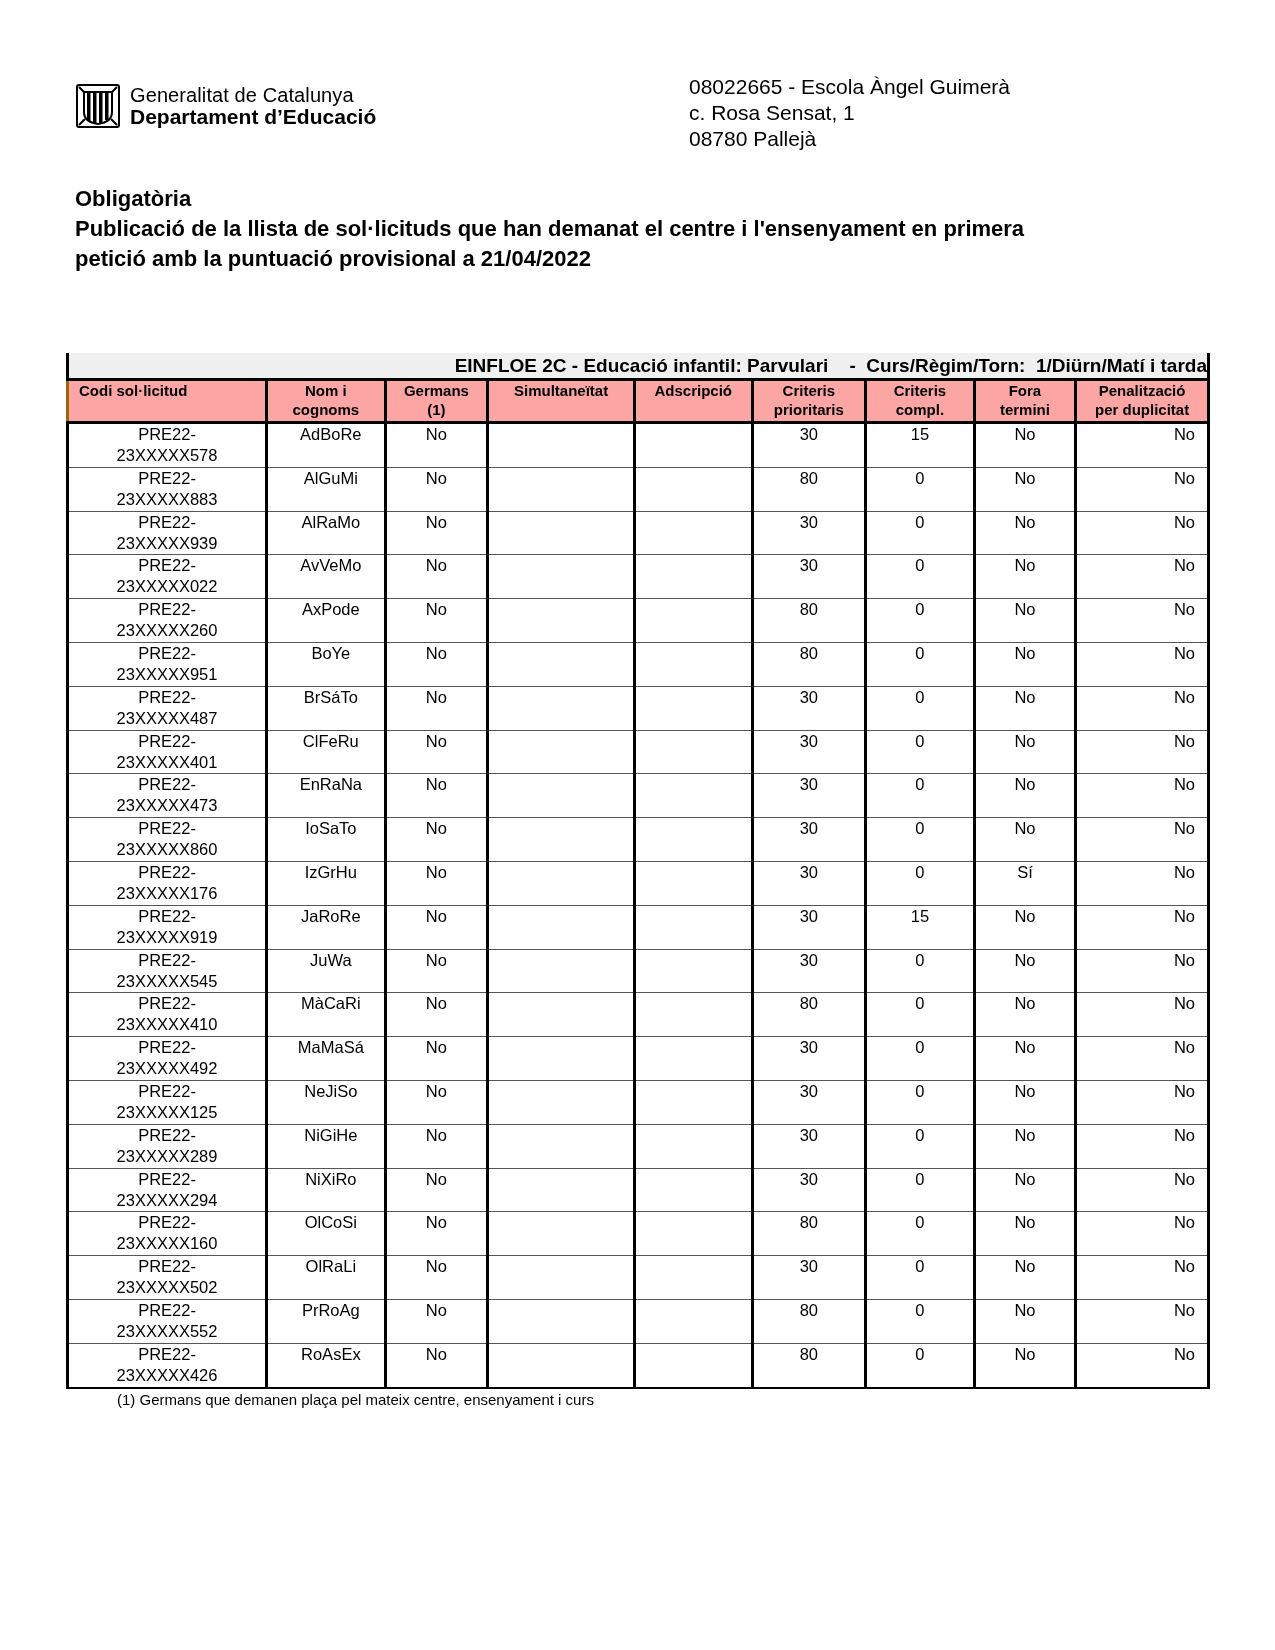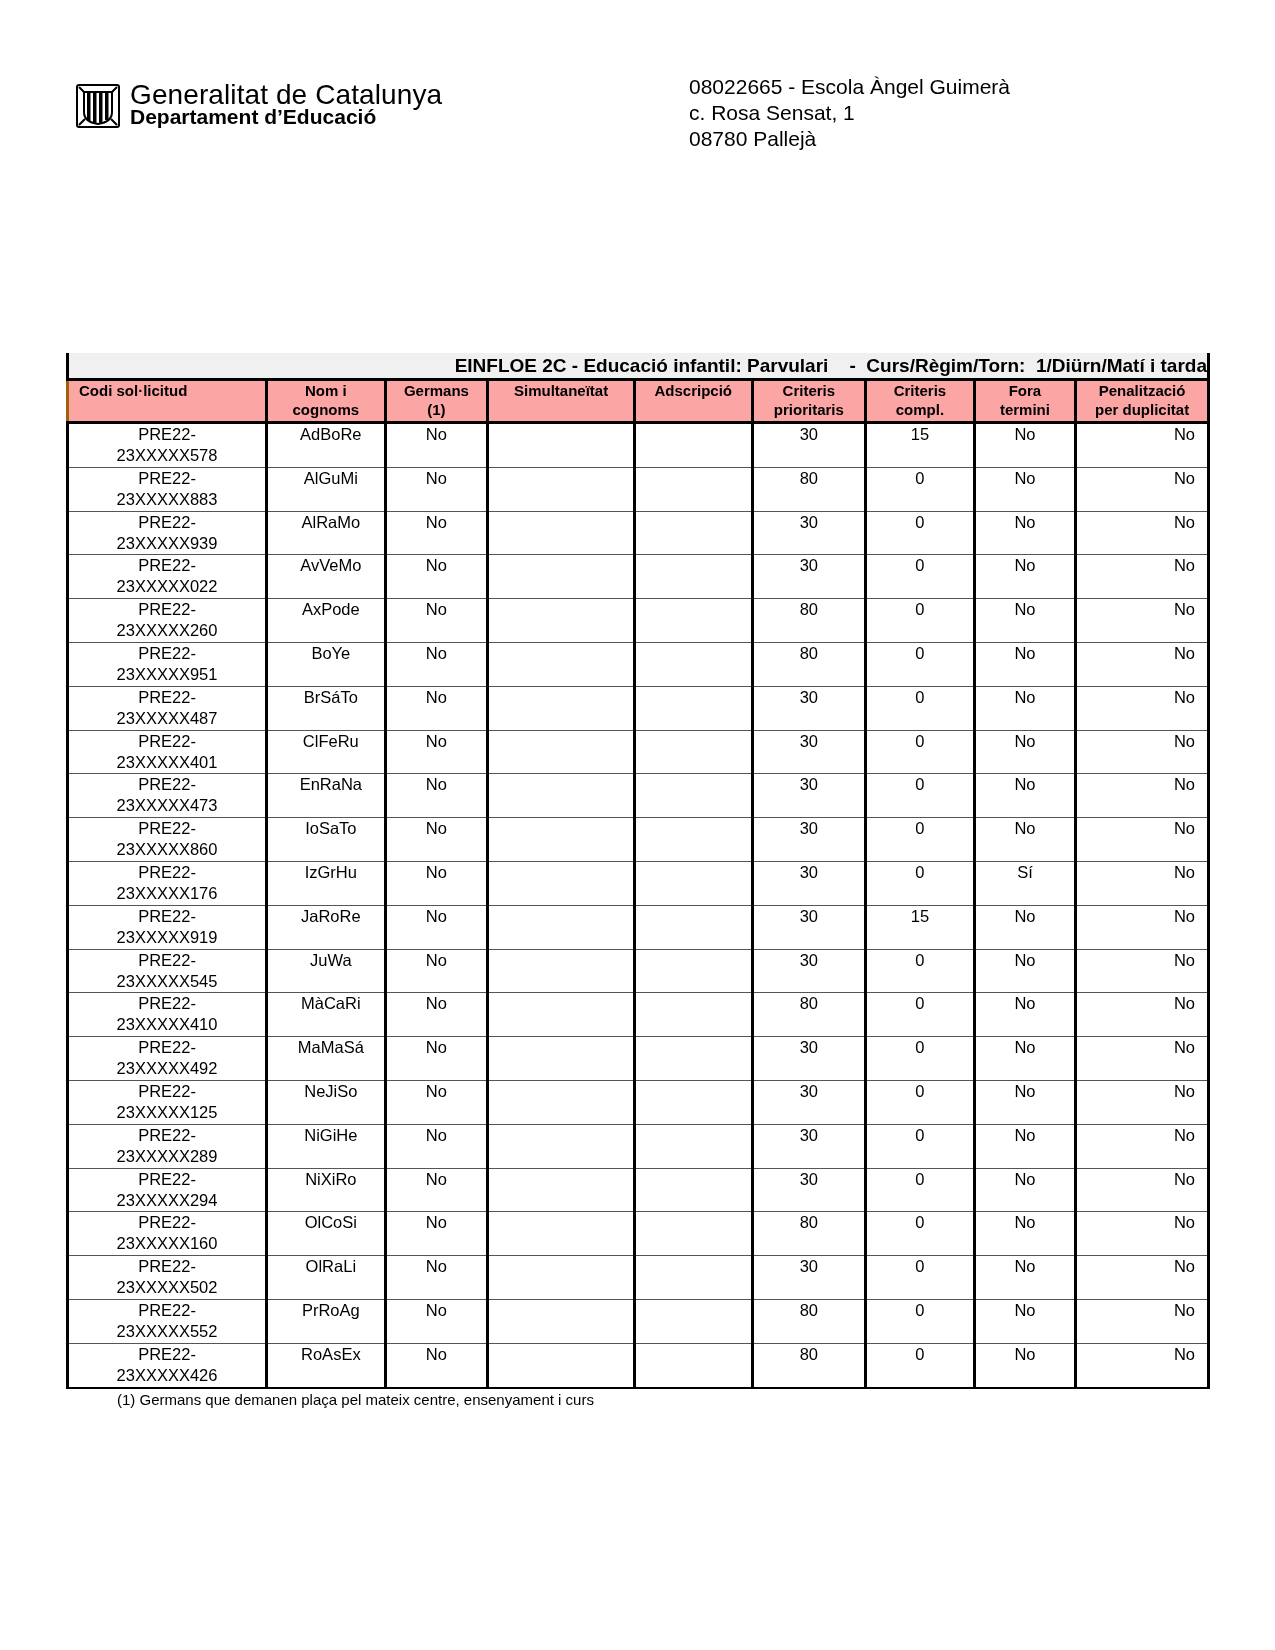--- a/index.html
+++ b/index.html
@@ -3,21 +3,21 @@
 <meta charset="utf-8">
 <style>
   html, body { margin: 0; padding: 0; background: #ffffff; }
   body {
     width: 1275px; height: 1650px; position: relative; overflow: hidden;
     font-family: "Liberation Sans", sans-serif; color: #000;
   }
   .logo { position: absolute; left: 76px; top: 84px; display: flex; align-items: center; }
   .logo-mark { width: 44px; height: 44px; margin-right: 10px; }
   .logo-text { line-height: 22px; }
-  .logo-line1 { font-size: 28px; font-weight: normal; letter-spacing: 0.1px; }
+  .logo-line1 { font-size: 20px; font-weight: normal; letter-spacing: 0.1px; }
   .logo-line2 { font-size: 21px; font-weight: bold; }
   .school { position: absolute; left: 689px; top: 74px; font-size: 21px; line-height: 26px; }
   .heading { position: absolute; left: 75px; top: 184px; font-size: 22px; font-weight: bold; line-height: 30px; width: 1120px; }
   table.grid {
     position: absolute; left: 66px; top: 353px; width: 1144px;
     border-collapse: collapse; table-layout: fixed; font-size: 16.5px;
   }
   table.grid td, table.grid th { padding: 0; vertical-align: top; }
   .banner th {
     background: #f0f0f0; font-size: 19px; font-weight: bold; height: 25px; text-align: right;
@@ -59,20 +59,23 @@
   </div>
 </div>
 
 <div class="school">
   <div>08022665 - Escola Àngel Guimerà</div>
   <div>c. Rosa Sensat, 1</div>
   <div>08780 Pallejà</div>
 </div>
 
 <div class="heading">
+  <div>Obligatòria</div>
+  <div>Publicació de la llista de sol·licituds que han demanat el centre i l'ensenyament en primera</div>
+  <div>petició amb la puntuació provisional a 21/04/2022</div>
 </div>
 
 <table class="grid">
   <colgroup>
     <col style="width:198px">
       <col style="width:118px">
       <col style="width:102px">
       <col style="width:146px">
     <col style="width:117px">
       <col style="width:113px">

